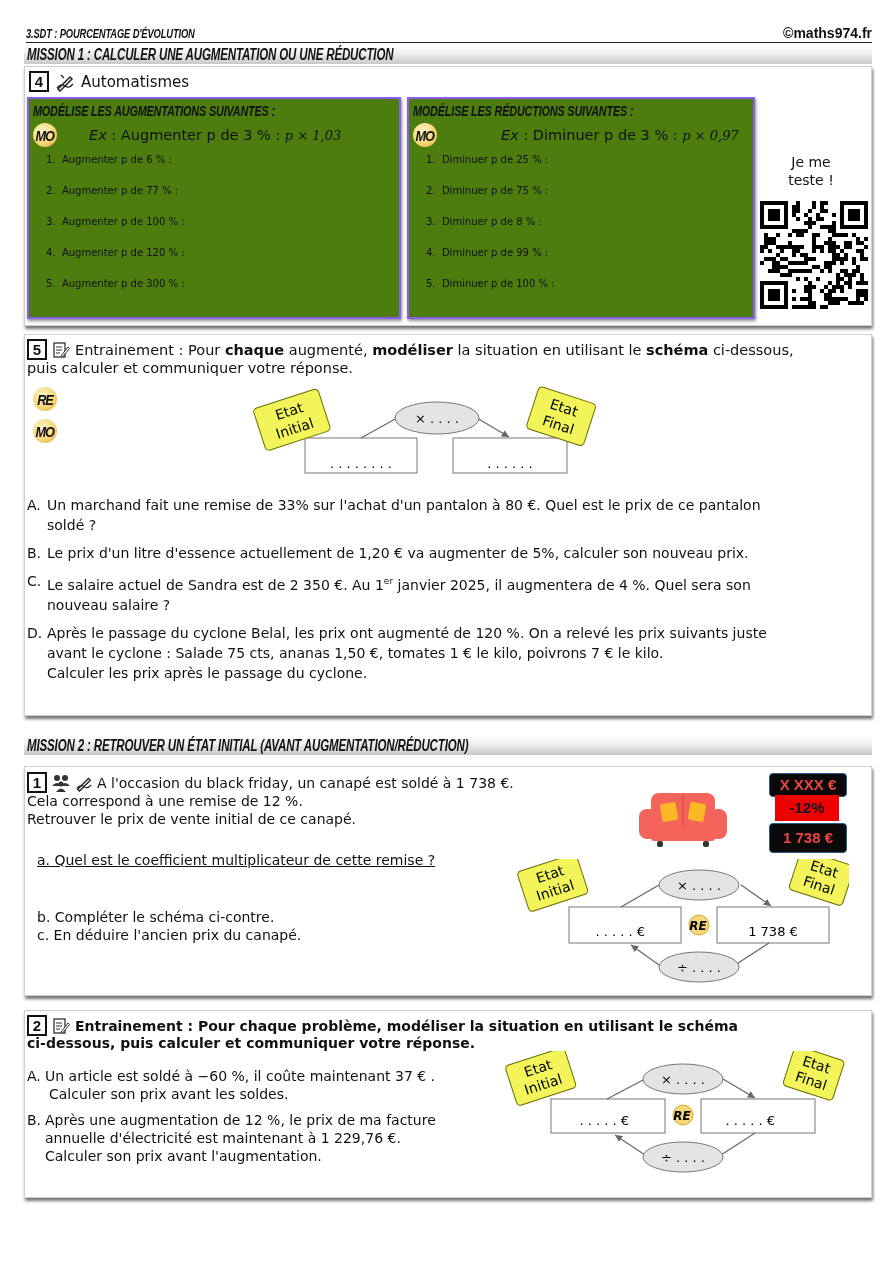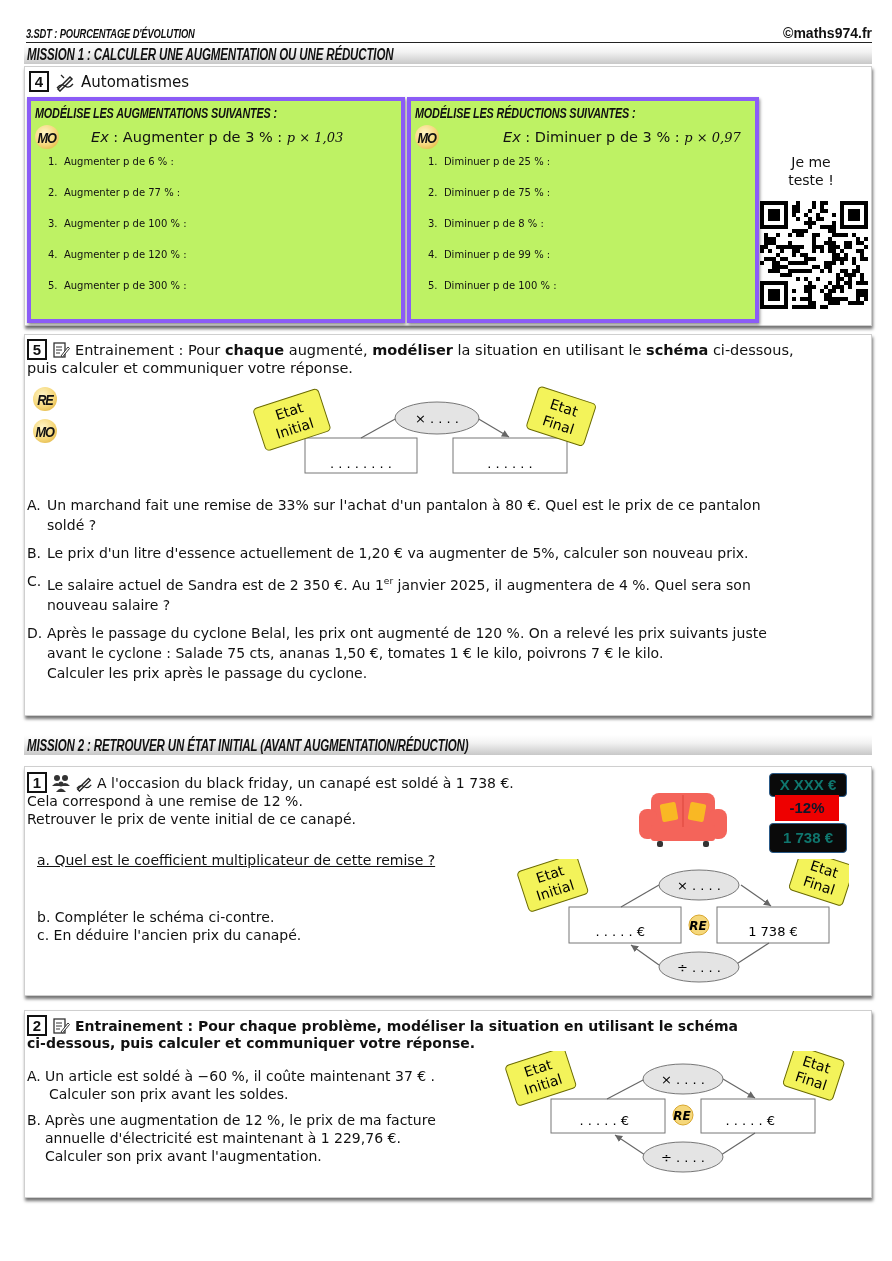--- a/index.html
+++ b/index.html
@@ -11,32 +11,32 @@
   .topline { left:26px; top:26px; width:846px; height:16px; border-bottom:1.5px solid #222; }
   .toptitle { left:26px; top:26px; font-size:13px; }
   .brand { right:20px; top:25px; font-family:"Liberation Sans", sans-serif; font-weight:bold; font-size:14px; }
   .mission { left:24px; width:848px; height:20px;
              background:linear-gradient(to bottom,#fff 0%,#f2f2f2 40%,#c8c8c8 100%); }
   .mission span { position:absolute; left:3px; top:2px; font-size:16px; text-transform:uppercase; }
   .panel { background:#fff; border:1px solid #cfcfcf; box-shadow:1px 3px 3px rgba(0,0,0,0.55); }
   .numbox { display:inline-block; width:16px; height:17px; border:2px solid #111; text-align:center;
             font-family:"Liberation Sans", sans-serif; font-weight:bold; font-size:15px; line-height:17px; }
   .txt { font-size:14px; font-family:"DejaVu Sans", sans-serif; }
-  .subpanel { background:#bef264; border:4px solid #8b5cf6; box-shadow:1px 2px 3px rgba(0,0,0,0.45); }
+  .subpanel { background:#4d7c0f; border:2px solid #8b5cf6; box-shadow:1px 2px 3px rgba(0,0,0,0.45); }
   .badge { width:24px; height:24px; border-radius:50%;
            background:radial-gradient(circle at 40% 35%,#fff6c8 0%,#f5d77a 55%,#d9a830 100%);
            display:flex; align-items:center; justify-content:center; }
   .badge span { font-family:"Liberation Sans", sans-serif; font-weight:bold; font-style:italic; font-size:15px;
                 color:#111; letter-spacing:-1.5px; transform:scaleX(0.85); }
   .listitem { font-size:10px; white-space:nowrap;margin-left:9px; }
   .ex { font-size:14.5px; white-space:nowrap; }
   .hand { font-family:"DejaVu Serif", serif; font-style:italic; font-size:13px; }
   .prob { font-size:14px; line-height:20px; }
   .diagram text { font-family:"DejaVu Sans", sans-serif; }
-  .pricetag { background:#0a0a0a; color:#0f766e; border:1px solid #2a5a88; border-radius:4px;
+  .pricetag { background:#0a0a0a; color:#ef4444; border:1px solid #2a5a88; border-radius:4px;
               font-family:"Liberation Sans", sans-serif; font-weight:bold; text-align:center; }
 </style>
 </head>
 <body>
 
 <div class="abs topline"></div>
 <div class="abs toptitle cond" style="text-transform:uppercase;">3.SDT : Pourcentage d'évolution</div>
 <div class="abs brand">©maths974.fr</div>
 
 <div class="abs mission" style="top:44px;">

